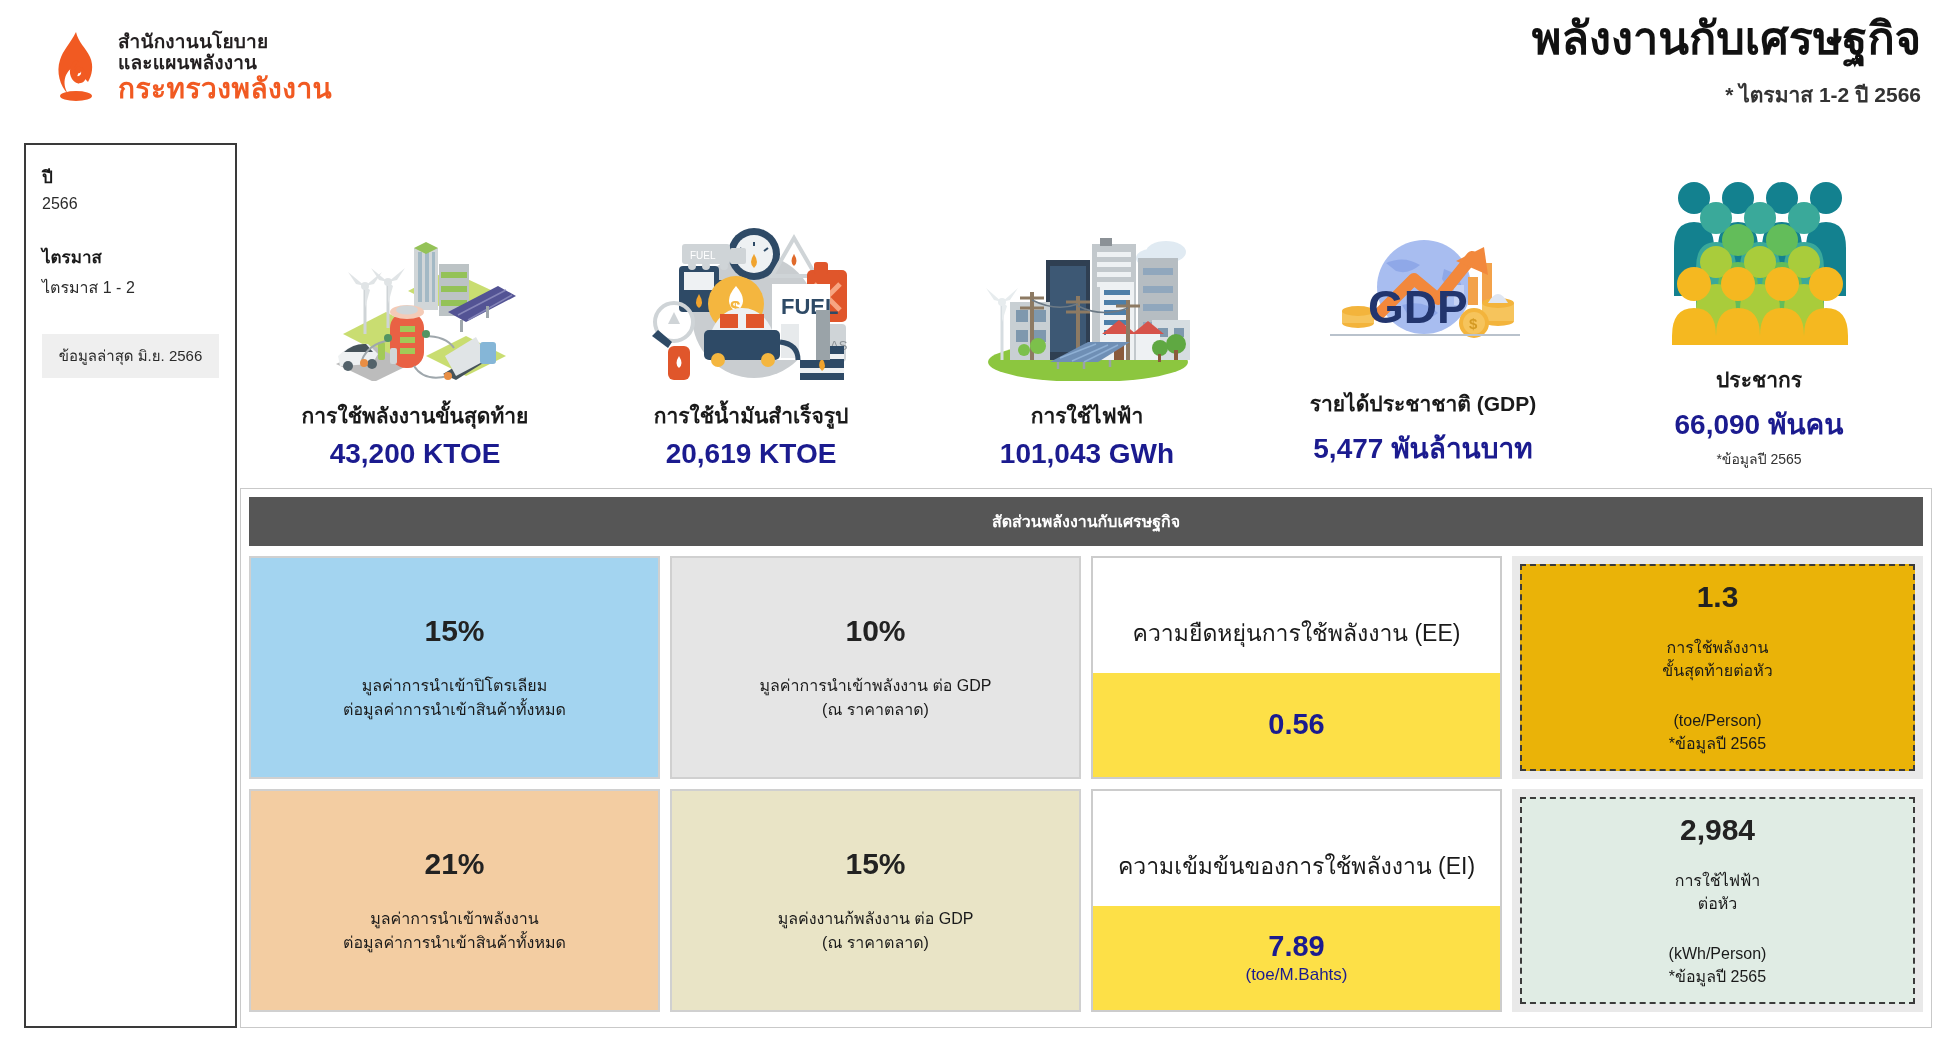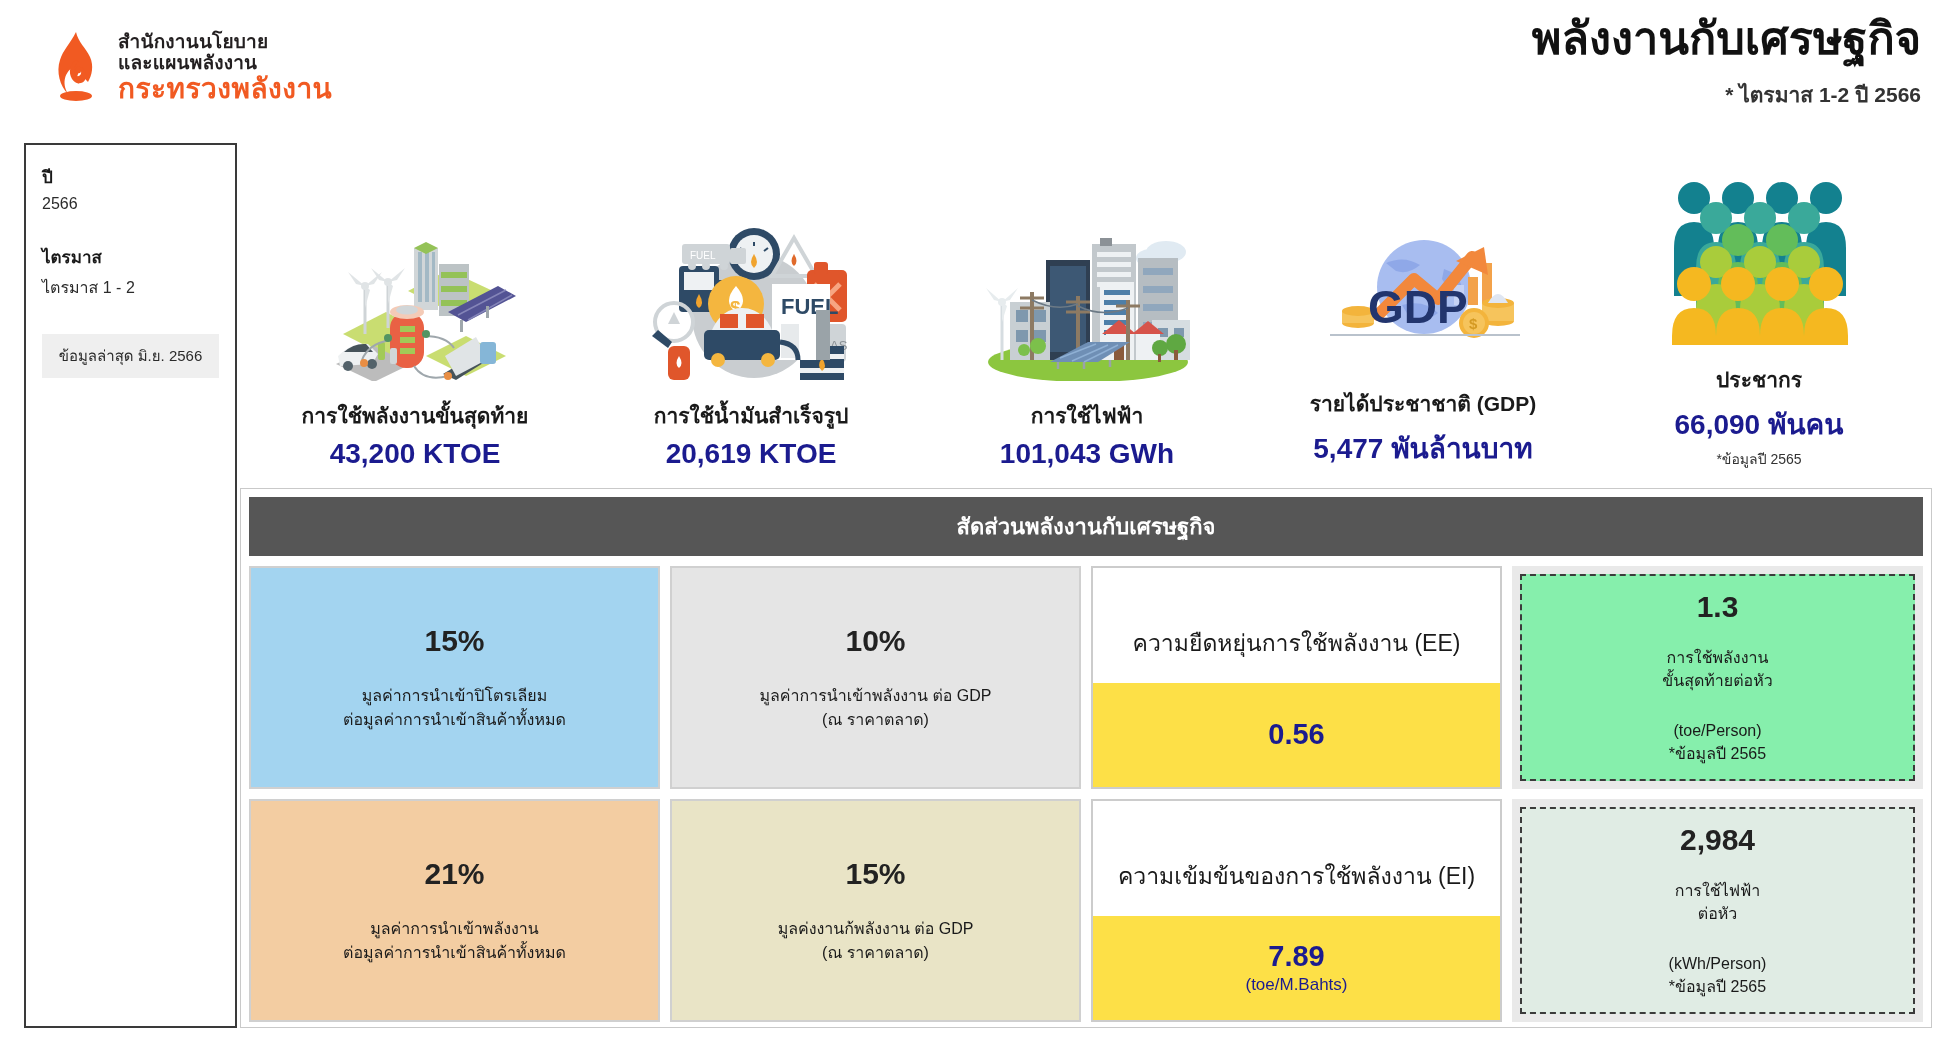--- a/index.html
+++ b/index.html
@@ -44,21 +44,21 @@
   .kpi-art { height: 190px; display: flex; align-items: flex-end; justify-content: center; }
   .kpi-art svg { display: block; }
   .kpi-label { font-size: 21px; font-weight: 700; color: #1a1a1a; margin-top: 18px; }
   .kpi-value { font-size: 28px; font-weight: 700; color: #1b1b8f; margin-top: 6px; }
   .kpi-note { font-size: 14px; color: #333333; margin-top: 2px; }
 
   
   .panel { position: absolute; left: 240px; top: 488px; width: 1692px; height: 540px;
            border: 1px solid #c9c9c9; background: #ffffff; padding: 8px; }
   .panel-header { background: #565656; color: #ffffff; text-align: center;
-                  font-size: 22px; font-weight: 700; padding: 12px 16px; }
+                  font-size: 16px; font-weight: 700; padding: 12px 16px; }
   .grid { margin-top: 10px; display: grid; grid-template-columns: 1fr 1fr 1fr 1fr;
           grid-template-rows: 1fr 1fr; gap: 10px; height: 456px; }
 
   .tile { border: 2px solid #d0d0d0; display: flex; flex-direction: column;
           align-items: center; justify-content: center; text-align: center; padding: 26px; }
   .tile-pct { font-size: 30px; font-weight: 700; color: #222222; }
   .tile-desc { font-size: 16px; color: #1a1a1a; margin-top: 26px; line-height: 1.5; }
 
   .card { border: 2px solid #cccccc; background: #ffffff; display: flex; flex-direction: column; }
   .card-head { flex: 0 0 36%; display: flex; align-items: center; justify-content: center;
@@ -524,21 +524,21 @@
       </div>
 
       <div class="card">
         <div class="card-head">ความยืดหยุ่นการใช้พลังงาน (EE)</div>
         <div class="card-body">
           <div class="card-val">0.56</div>
         </div>
       </div>
 
       <div class="dashcell">
-        <div class="dashbox" style="background:#86efac">
+        <div class="dashbox" style="background:#eab308">
           <div class="dash-val">1.3</div>
           <div class="dash-desc">
             <span>การใช้พลังงาน</span><br>
             <span>ขั้นสุดท้ายต่อหัว</span>
           </div>
           <div class="dash-unit">
             <span>(toe/Person)</span><br>
             <span>*ข้อมูลปี 2565</span>
           </div>
         </div>

